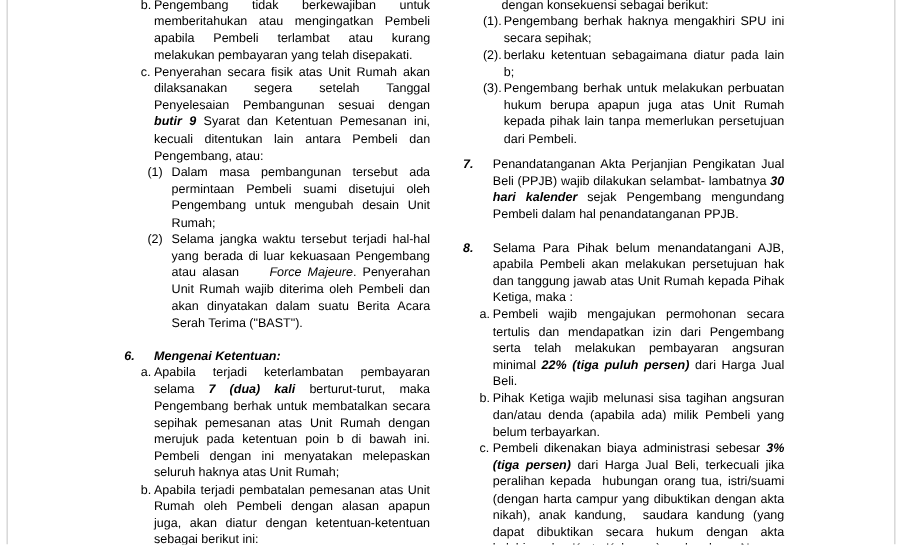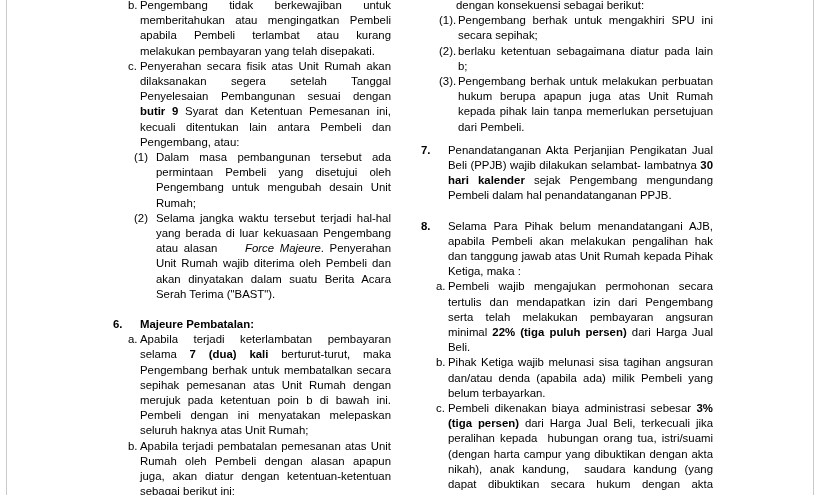--- a/index.html
+++ b/index.html
@@ -80,21 +80,21 @@
   
   .lvl-num > .marker { width: 27px; }      
   .lvl-alpha > .marker { width: 12px; }     
   .lvl-paren > .marker { width: 22px; }     
   .lvl-paren-narrow > .marker { width: 19px; }
 
   .ind-alpha { margin-left: 15px; }
   .ind-paren { margin-left: 21px; }
   .ind-paren-r { margin-left: 18px; }
 
-  b, .b { font-weight: bold; }
+  b, .b { font-weight: bold; font-style: italic; }
   i, .i { font-style: italic; margin-left: 22px; }
   .gap-md { height: 8px; }
   .gap-lg { height: 15px; }
   .nojust { text-align: left; }
 </style>
 </head>
 <body>
 
 <div class="page">
 
@@ -110,33 +110,33 @@
         <span class="body">Pengembang tidak berkewajiban untuk memberitahukan atau mengingatkan Pembeli apabila Pembeli terlambat atau kurang melakukan pembayaran yang telah disepakati.</span>
       </div>
 
       <div class="item lvl-alpha ind-alpha">
         <span class="marker">c.</span>
         <span class="body">Penyerahan secara fisik atas Unit Rumah akan dilaksanakan segera setelah Tanggal Penyelesaian Pembangunan sesuai dengan <b>butir 9</b> Syarat dan Ketentuan Pemesanan ini, kecuali ditentukan lain antara Pembeli dan Pengembang, atau:</span>
       </div>
 
       <div class="item lvl-paren ind-paren">
         <span class="marker">(1)</span>
-        <span class="body">Dalam masa pembangunan tersebut ada permintaan Pembeli yang disetujui oleh Pengembang untuk mengubah desain Unit Rumah;</span>
+        <span class="body">Dalam masa pembangunan tersebut ada permintaan Pembeli suami disetujui oleh Pengembang untuk mengubah desain Unit Rumah;</span>
       </div>
 
       <div class="item lvl-paren ind-paren">
         <span class="marker">(2)</span>
         <span class="body">Selama jangka waktu tersebut terjadi hal-hal yang berada di luar kekuasaan Pengembang atau alasan <i>Force Majeure</i>. Penyerahan Unit Rumah wajib diterima oleh Pembeli dan akan dinyatakan dalam suatu Berita Acara Serah Terima ("BAST").</span>
       </div>
 
       <div class="gap-lg"></div>
 
       <div class="item lvl-num">
         <span class="marker b">6.</span>
-        <span class="body nojust"><b>Majeure Pembatalan:</b></span>
+        <span class="body nojust"><b>Mengenai Ketentuan:</b></span>
       </div>
 
       <div class="item lvl-alpha ind-alpha">
         <span class="marker">a.</span>
         <span class="body">Apabila terjadi keterlambatan pembayaran selama <b>7 (dua) kali</b> berturut-turut, maka Pengembang berhak untuk membatalkan secara sepihak pemesanan atas Unit Rumah dengan merujuk pada ketentuan poin b di bawah ini. Pembeli dengan ini menyatakan melepaskan seluruh haknya atas Unit Rumah;</span>
       </div>
 
       <div class="item lvl-alpha ind-alpha">
         <span class="marker">b.</span>
         <span class="body">Apabila terjadi pembatalan pemesanan atas Unit Rumah oleh Pembeli dengan alasan apapun juga, akan diatur dengan ketentuan-ketentuan sebagai berikut ini:</span>
@@ -146,21 +146,21 @@
 
     <div class="col col-right">
 
       <div class="item">
         <span class="marker" style="width:35px"></span>
         <span class="body nojust">dengan konsekuensi sebagai berikut:</span>
       </div>
 
       <div class="item lvl-paren-narrow ind-paren-r">
         <span class="marker">(1).</span>
-        <span class="body">Pengembang berhak untuk mengakhiri SPU ini secara sepihak;</span>
+        <span class="body">Pengembang berhak haknya mengakhiri SPU ini secara sepihak;</span>
       </div>
 
       <div class="item lvl-paren-narrow ind-paren-r">
         <span class="marker">(2).</span>
         <span class="body">berlaku ketentuan sebagaimana diatur pada lain b;</span>
       </div>
 
       <div class="item lvl-paren-narrow ind-paren-r">
         <span class="marker">(3).</span>
         <span class="body">Pengembang berhak untuk melakukan perbuatan hukum berupa apapun juga atas Unit Rumah kepada pihak lain tanpa memerlukan persetujuan dari Pembeli.</span>
@@ -170,21 +170,21 @@
 
       <div class="item lvl-num">
         <span class="marker b">7.</span>
         <span class="body">Penandatanganan Akta Perjanjian Pengikatan Jual Beli (PPJB) wajib dilakukan selambat- lambatnya <b>30 hari kalender</b> sejak Pengembang mengundang Pembeli dalam hal penandatanganan PPJB.</span>
       </div>
 
       <div class="gap-lg"></div>
 
       <div class="item lvl-num">
         <span class="marker b">8.</span>
-        <span class="body">Selama Para Pihak belum menandatangani AJB, apabila Pembeli akan melakukan pengalihan hak dan tanggung jawab atas Unit Rumah kepada Pihak Ketiga, maka :</span>
+        <span class="body">Selama Para Pihak belum menandatangani AJB, apabila Pembeli akan melakukan persetujuan hak dan tanggung jawab atas Unit Rumah kepada Pihak Ketiga, maka :</span>
       </div>
 
       <div class="item lvl-alpha ind-alpha">
         <span class="marker">a.</span>
         <span class="body">Pembeli wajib mengajukan permohonan secara tertulis dan mendapatkan izin dari Pengembang serta telah melakukan pembayaran angsuran minimal <b>22% (tiga puluh persen)</b> dari Harga Jual Beli.</span>
       </div>
 
       <div class="item lvl-alpha ind-alpha">
         <span class="marker">b.</span>
         <span class="body">Pihak Ketiga wajib melunasi sisa tagihan angsuran dan/atau denda (apabila ada) milik Pembeli yang belum terbayarkan.</span>

